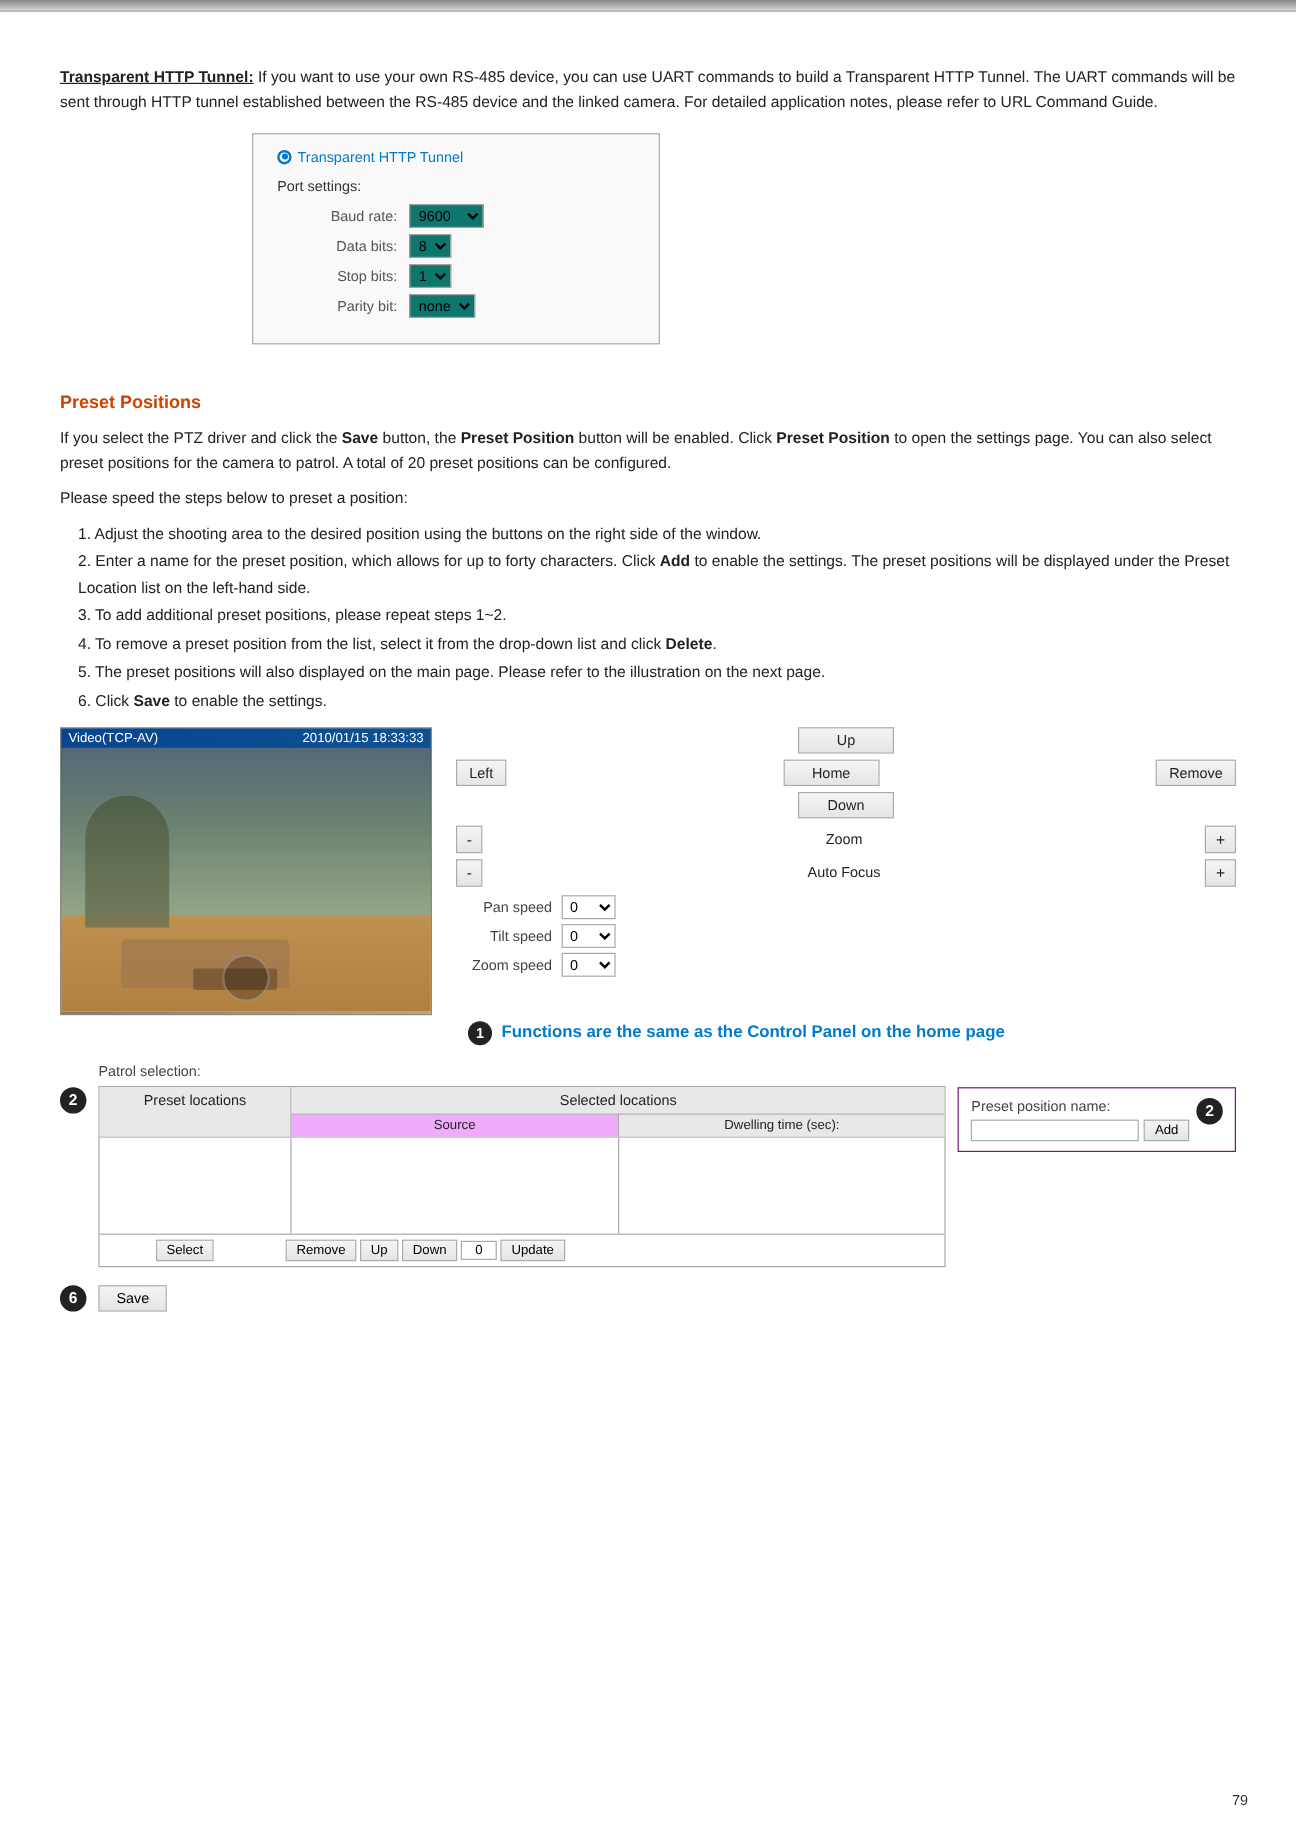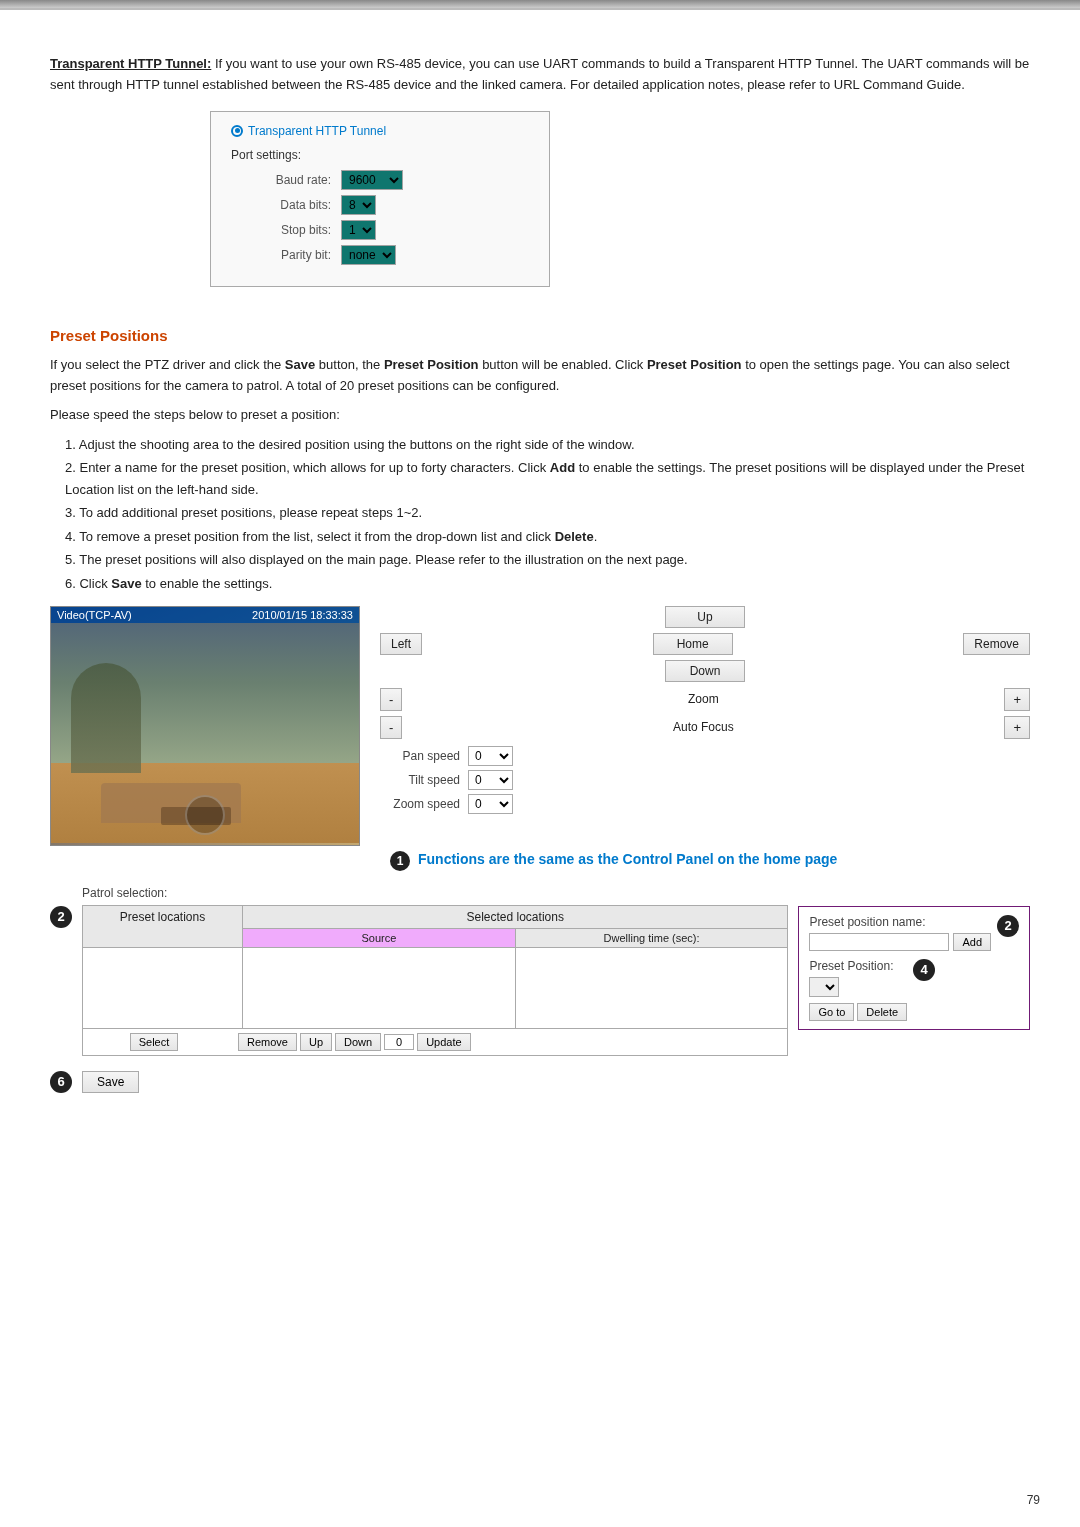--- a/index.html
+++ b/index.html
@@ -475,33 +475,20 @@
           <div>
             <div style="font-size:12px; color:#444; margin-bottom:4px;">Preset position name:</div>
             <div style="display:flex; gap:4px;">
               <input type="text" style="border: 1px solid rgb(170, 170, 170); font-size: 11px; padding: 2px 4px; width: 140px;">
               <button class="right-panel-btn">Add</button>
             </div>
           </div>
           <div class="circle-num" style="margin-top:0;">2</div>
         </div>
 
-        <div style="margin-top:8px; display:flex; align-items:flex-start; gap:6px;">
-          <div>
-            <div style="font-size:12px; color:#444; margin-bottom:4px;">Preset Position:</div>
-            <select style="border:1px solid #aaa; font-size:11px; padding:2px 4px; width:30px; margin-bottom:6px;">
-              <option></option>
-            </select>
-            <div style="display:flex; gap:3px;">
-              <button class="right-panel-btn">Go to</button>
-              <button class="right-panel-btn">Delete</button>
-            </div>
-          </div>
-          <div class="circle-num">4</div>
-        </div>
       </div>
     </div>
   </div>
 
   <div class="save-section">
     <div class="circle-num">6</div>
     <button class="save-btn">Save</button>
   </div>
 
 </div>

